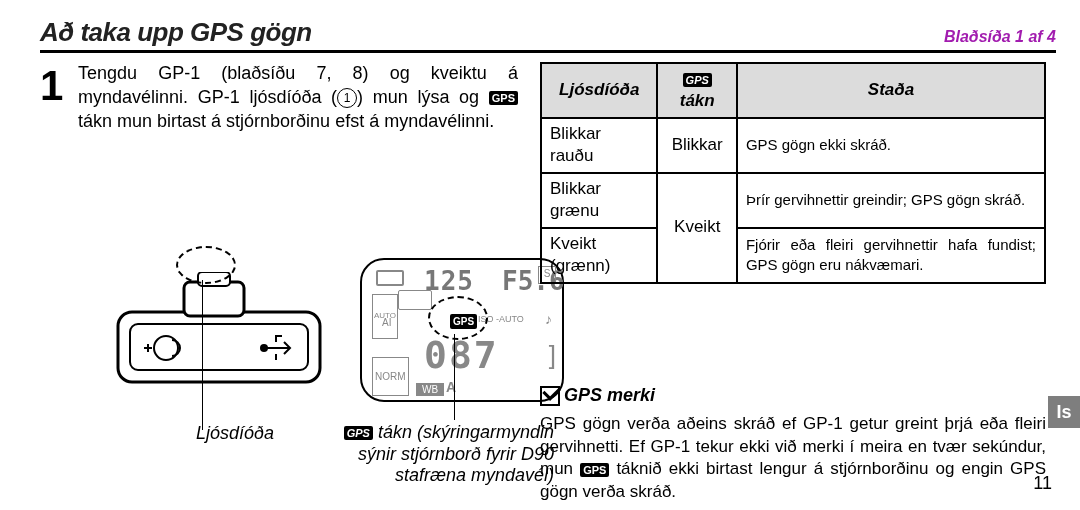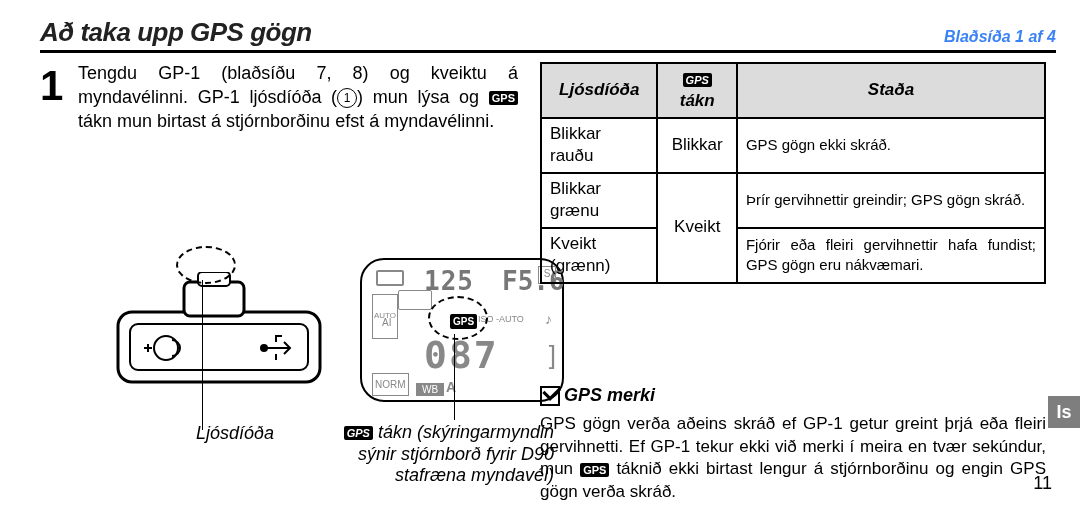--- a/index.html
+++ b/index.html
@@ -20,21 +20,21 @@
   .hdr-title{
     font-weight:700;font-style:italic;
     font-size:26px;
     color:#222;
     letter-spacing:-0.5px;
     padding-bottom:2px;
   }
   .hdr-page{
     font-weight:700;font-style:italic;
     font-size:16px;
-    color:#3b82f6;
+    color:#a21caf;
     padding-bottom:4px;
   }
   
   .col-left{
     position:absolute;left:44px;top:62px;width:474px;
     font-size:18px;line-height:1.32;
   }
   .col-right{
     position:absolute;left:540px;top:62px;width:506px;
     font-size:17px;line-height:1.32;
@@ -85,21 +85,21 @@
   .lcd-mid{position:absolute;left:20px;top:56px;font-size:10px;color:#888;}
   .lcd-gps{
     position:absolute;left:88px;top:54px;
     background:#000;color:#fff;font-size:10px;font-weight:700;
     padding:1px 3px;border-radius:2px;
   }
   .lcd-isoauto{position:absolute;left:116px;top:54px;font-size:9px;color:#888;}
   .lcd-note{position:absolute;right:10px;top:50px;font-size:14px;color:#888;}
   .lcd-big{position:absolute;left:62px;top:70px;font-size:38px;font-weight:700;color:#888;letter-spacing:2px;}
   .lcd-bracket{position:absolute;right:6px;top:78px;font-size:26px;color:#888;}
-  .lcd-norm{position:absolute;left:10px;bottom:4px;font-size:10px;color:#888;border:1px solid #888;padding:4px 2px;}
+  .lcd-norm{position:absolute;left:10px;bottom:4px;font-size:10px;color:#888;border:1px solid #888;padding:12px 2px;}
   .lcd-wb{position:absolute;left:54px;bottom:4px;font-size:10px;background:#888;color:#fff;padding:0 6px;}
   .lcd-a{position:absolute;left:84px;bottom:4px;font-size:14px;color:#888;font-weight:700;}
   
   .dashed{
     position:absolute;border:2px dashed #000;border-radius:50%;
   }
   .call1{left:62px;top:4px;width:56px;height:34px;}
   .call2{left:314px;top:54px;width:56px;height:40px;}
   .line1{position:absolute;left:88px;top:38px;width:0;height:150px;border-left:1.5px solid #000;}
   .line2{position:absolute;left:340px;top:92px;width:0;height:86px;border-left:1.5px solid #000;}

